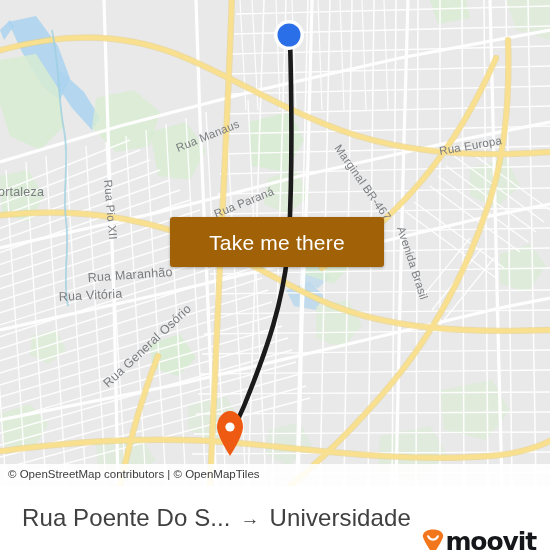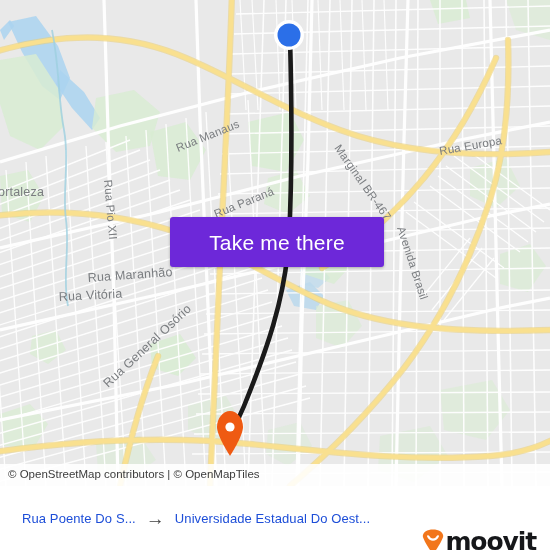--- a/index.html
+++ b/index.html
@@ -65,21 +65,21 @@
     white-space: nowrap;
   }
 
   
   #take-me-there {
     position: absolute;
     left: 170px;
     top: 217px;
     width: 214px;
     height: 50px;
-    background: #6d28d9;
+    background: #a16207;
     border: none;
     border-radius: 3px;
     color: #ffffff;
     font-family: "Liberation Sans", sans-serif;
     font-size: 21px;
     letter-spacing: 0.2px;
     cursor: pointer;
     box-shadow: 0 1px 3px rgba(0,0,0,0.28);
     padding: 0;
     display: flex;
@@ -103,22 +103,22 @@
   }
   #route-summary {
     display: flex;
     align-items: center;
     flex: 1 1 auto;
     min-width: 0;
     overflow: hidden;
     white-space: nowrap;
   }
   .endpoint {
-    font-size: 13px;
-    color: #1d4ed8;
+    font-size: 24px;
+    color: #404040;
     font-family: "Liberation Sans", sans-serif;
     letter-spacing: 0.1px;
   }
   #route-arrow {
     font-size: 19px;
     color: #3d3d3d;
     margin: 0 10px;
     line-height: 1;
   }
   #brand {

